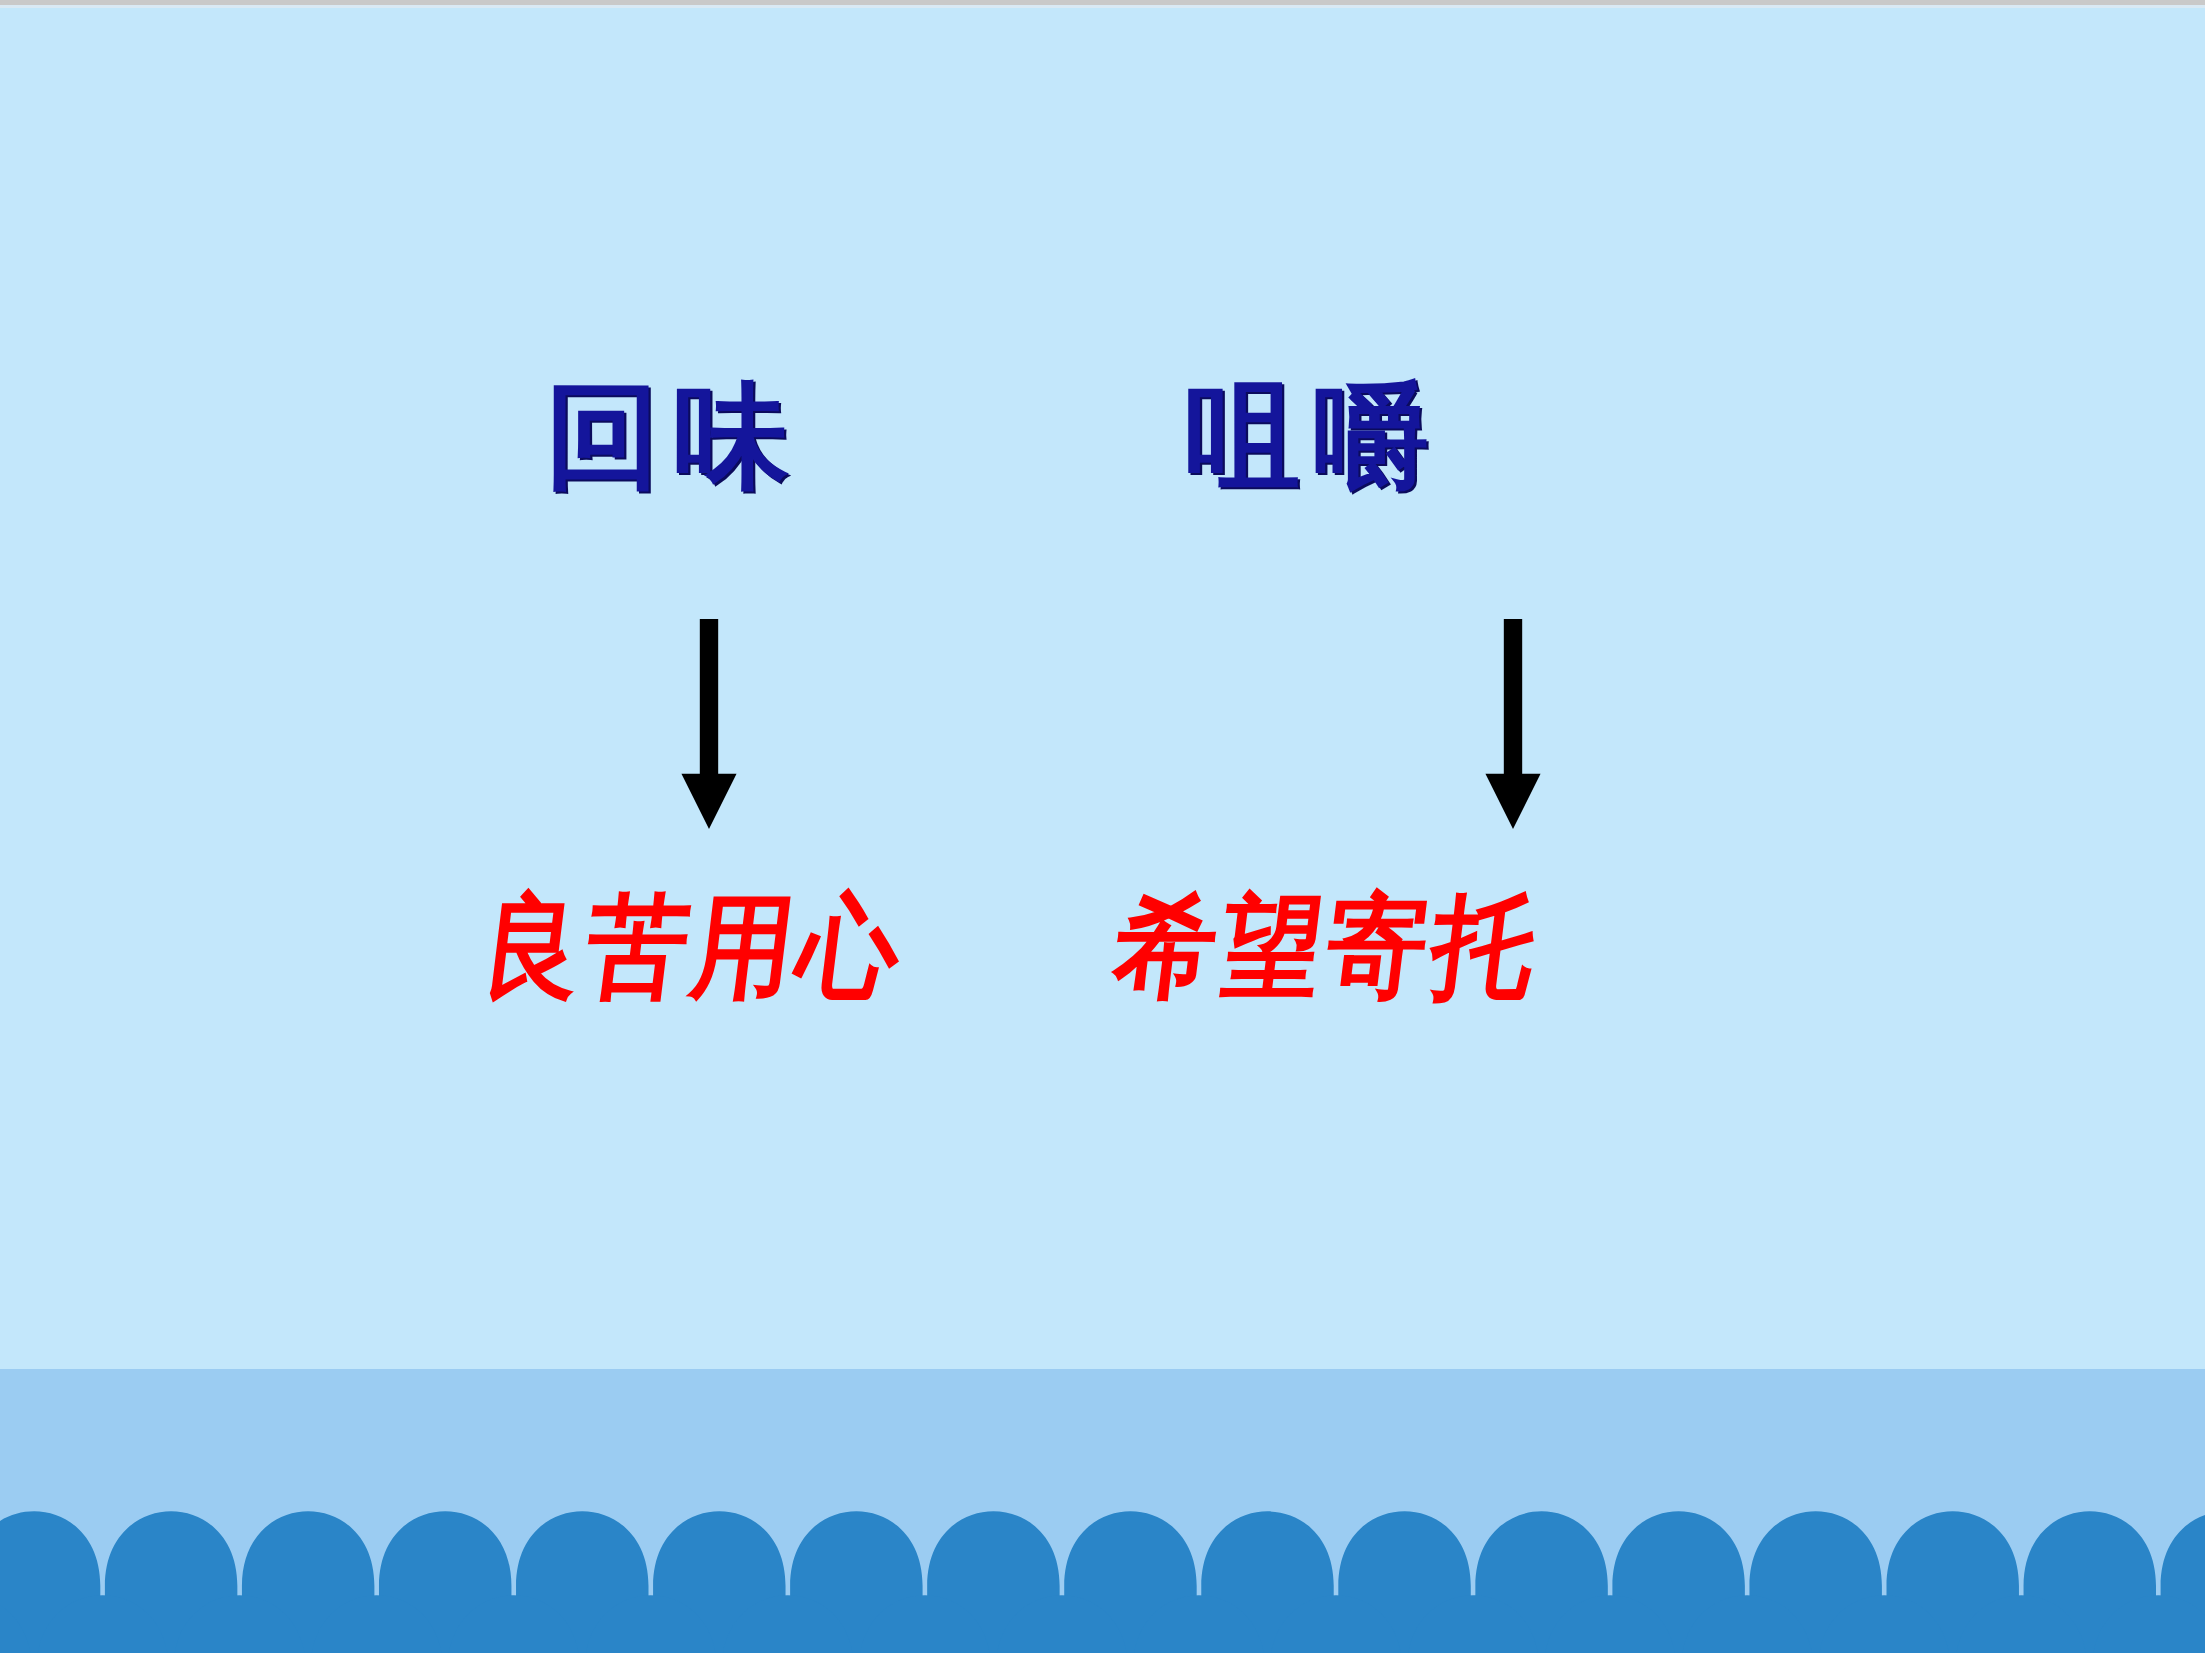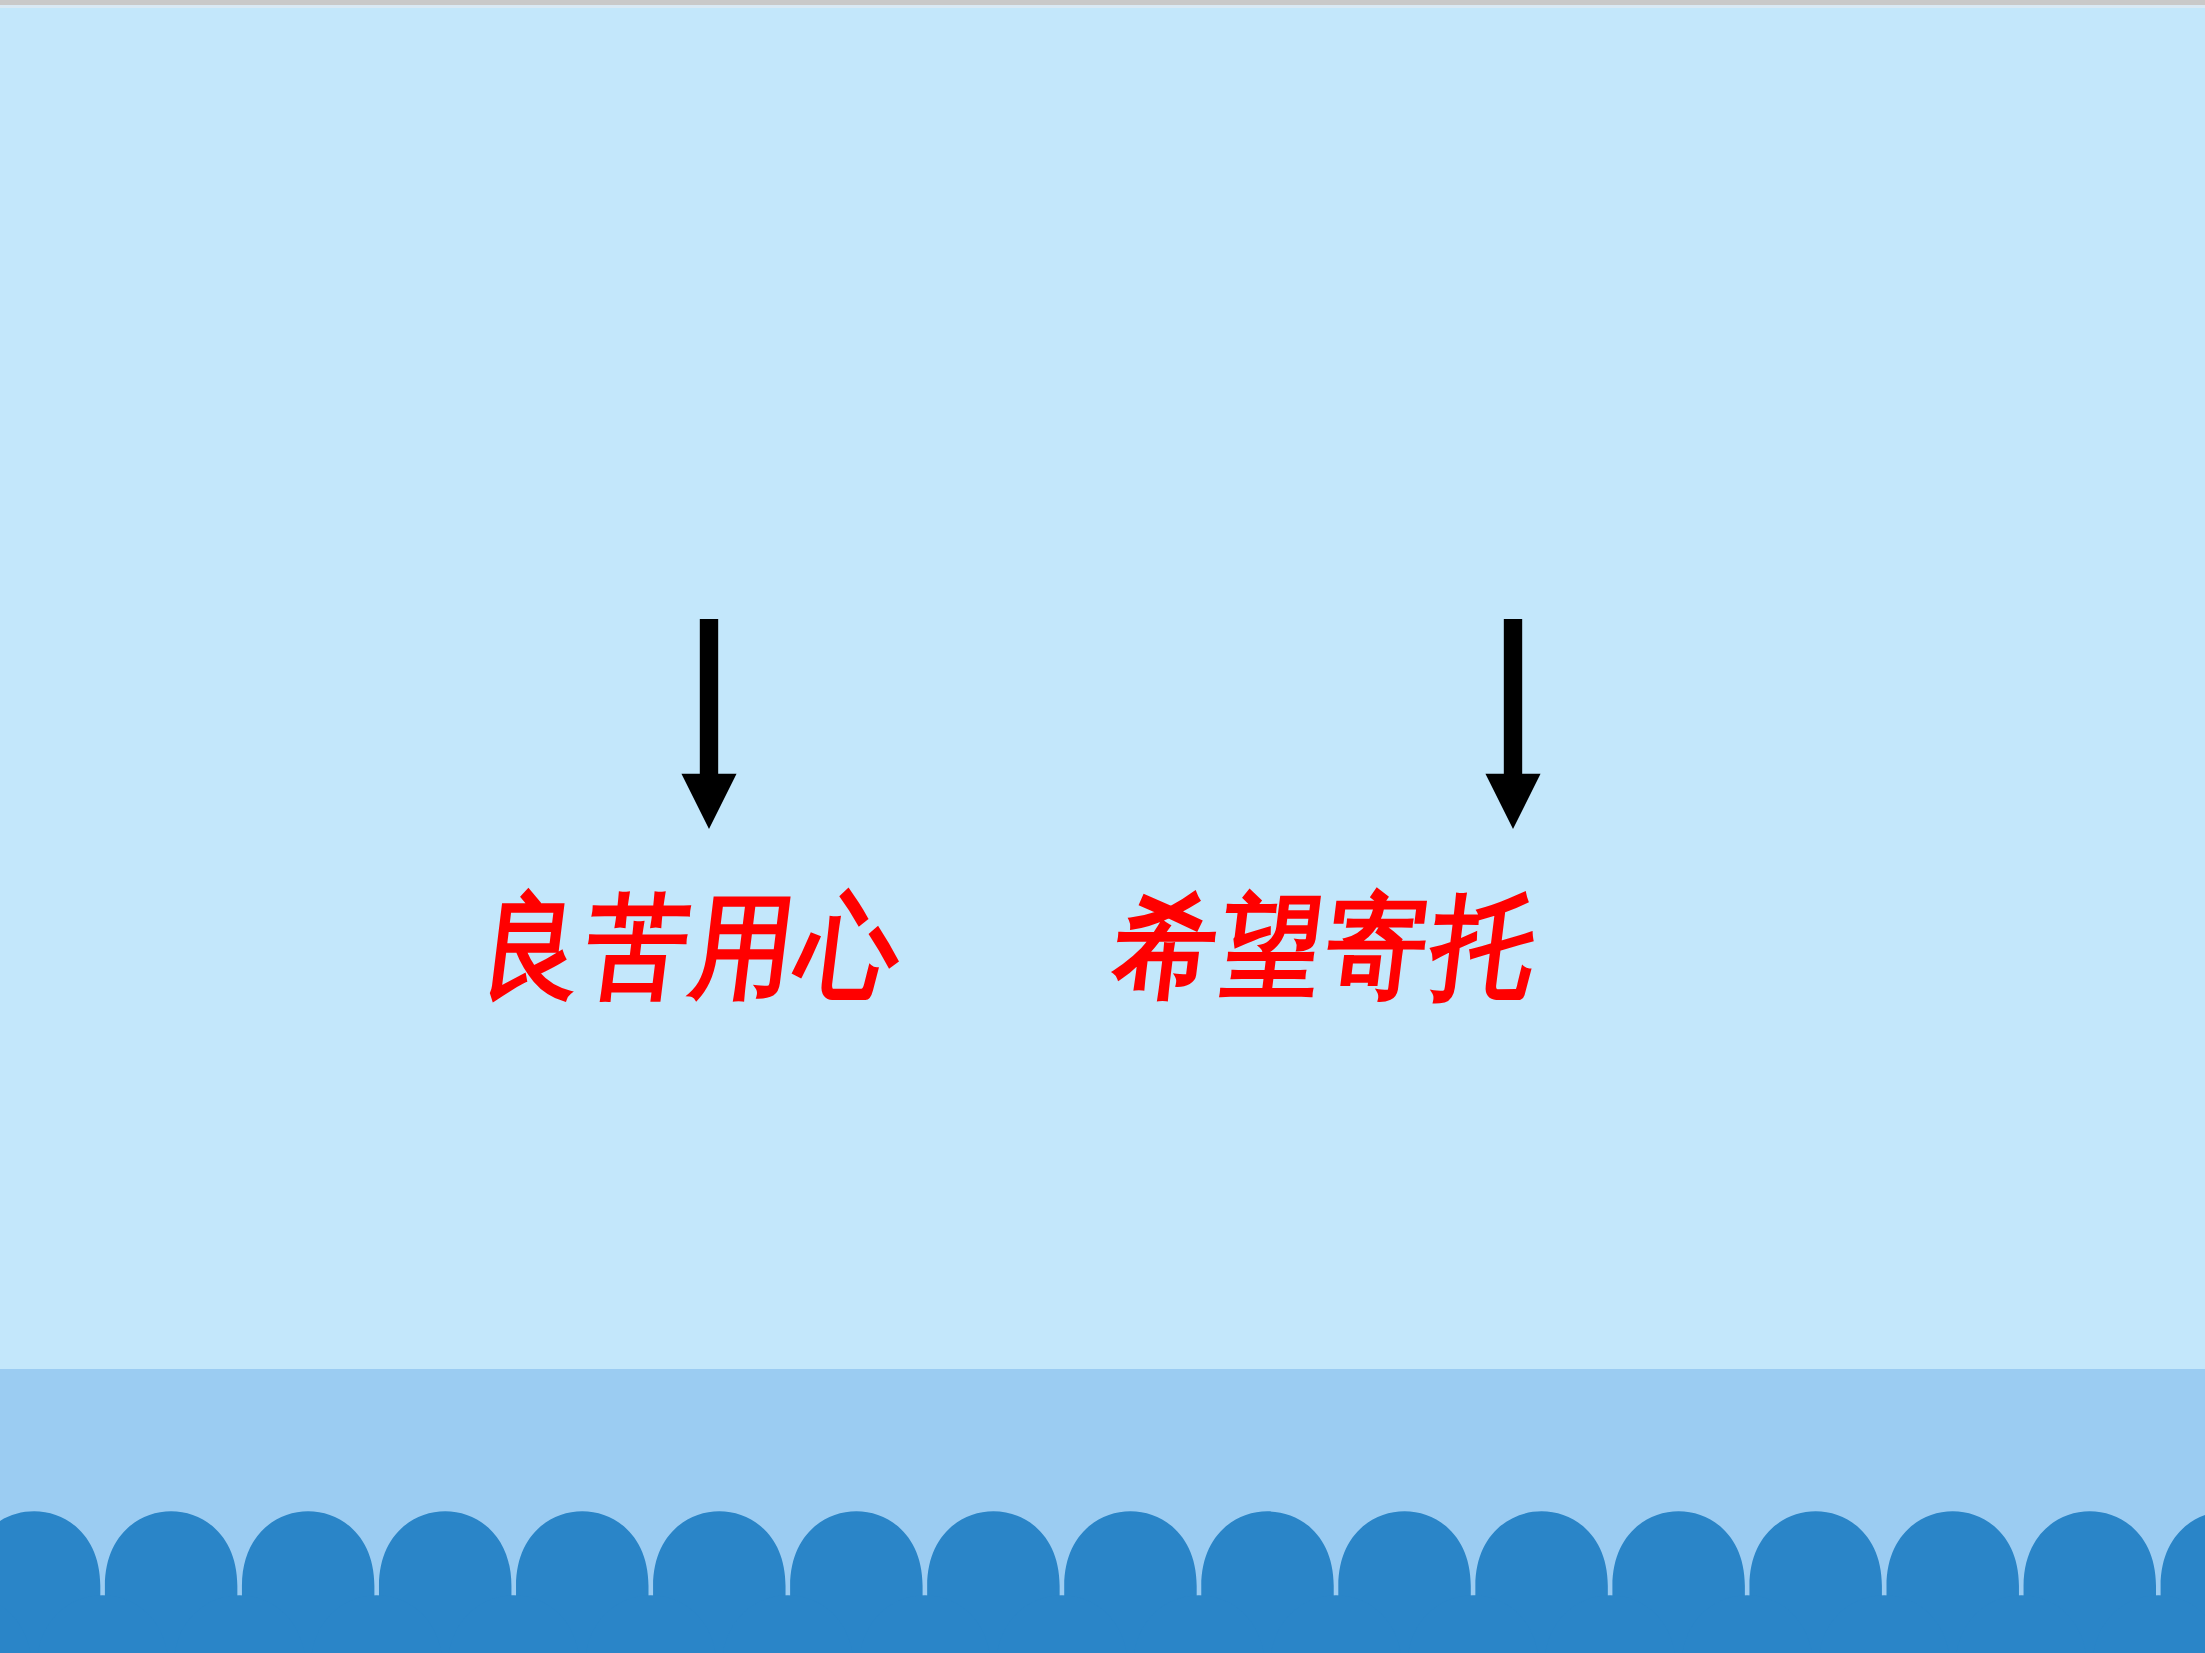--- a/index.html
+++ b/index.html
@@ -98,21 +98,23 @@
   .arch-row svg { display: block; }
 </style>
 </head>
 <body>
 
 <div id="slide">
 
   <div id="top-border"></div>
   <div id="top-border-hi"></div>
 
+  <div class="heading-word" id="heading-left">回味</div>
 
+  <div class="heading-word" id="heading-right">咀嚼</div>
 
   <div class="arrow" id="arrow-left">
     <svg width="92" height="222" viewBox="0 0 120 290" xmlns="http://www.w3.org/2000/svg">
       <polygon points="48,8 72,8 72,210 96,210 60,282 24,210 48,210" fill="#000000"></polygon>
     </svg>
   </div>
 
   <div class="arrow" id="arrow-right">
     <svg width="92" height="222" viewBox="0 0 120 290" xmlns="http://www.w3.org/2000/svg">
       <polygon points="48,8 72,8 72,210 96,210 60,282 24,210 48,210" fill="#000000"></polygon>

